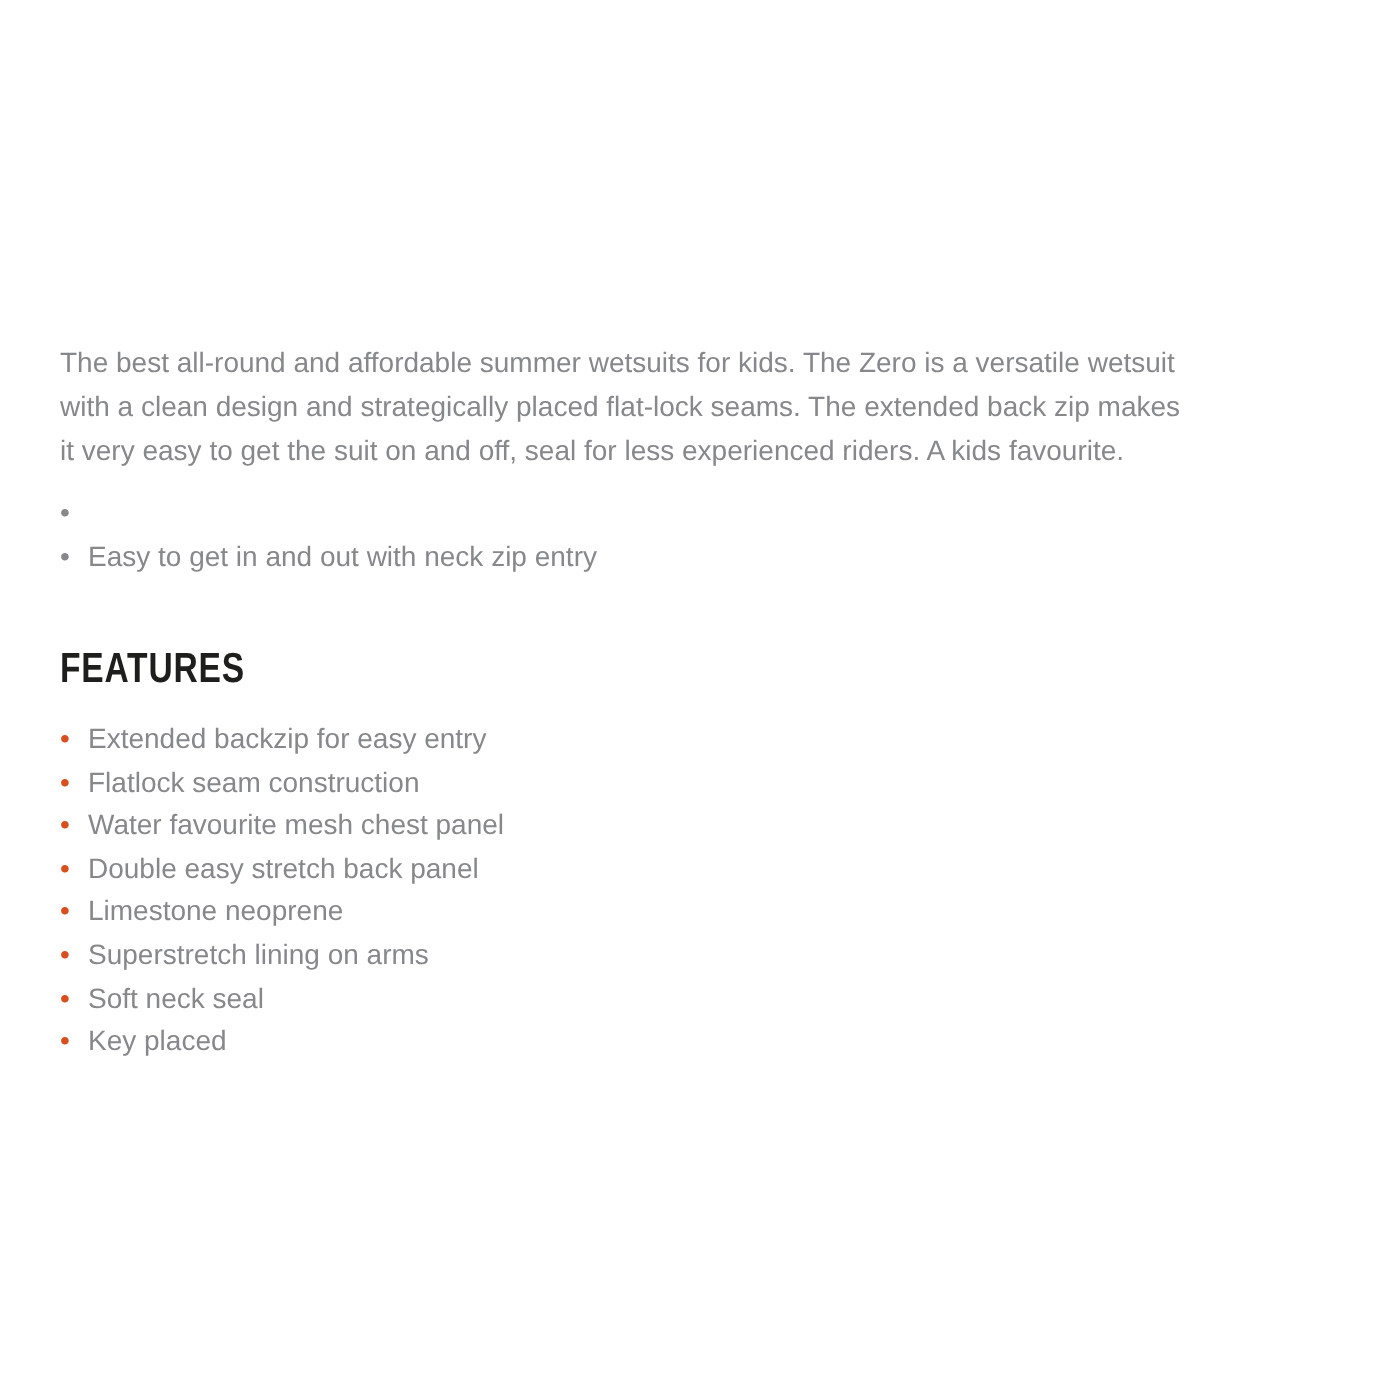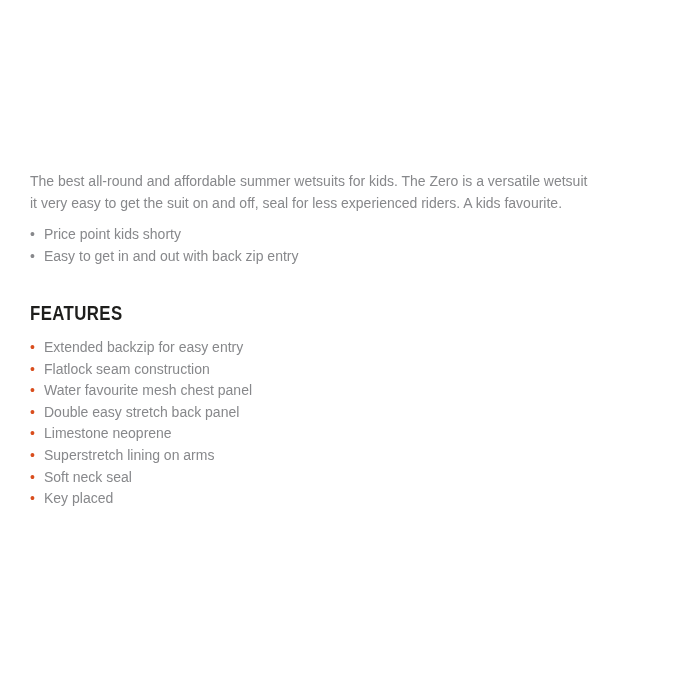--- a/index.html
+++ b/index.html
@@ -73,34 +73,34 @@
 </style>
 </head>
 <body>
 
 <div class="content">
 
   <div class="description">
 
       <div class="desc-line">The best all-round and affordable summer wetsuits for kids. The Zero is a versatile wetsuit</div>
 
+      <div class="desc-line">with a clean design and strategically placed flat-lock seams. The extended back zip makes</div>
 
       <div class="desc-line">it very easy to get the suit on and off, seal for less experienced riders. A kids favourite.</div>
     </div>
 
   <div class="bullet-list highlights">
 
       <div class="bullet-item">
         <span class="bullet-dot">•</span>
-        <span>Price point kids shorty</span>
       </div>
 
       <div class="bullet-item">
         <span class="bullet-dot">•</span>
-        <span>Easy to get in and out with back zip entry</span>
+        <span>Easy to get in and out with neck zip entry</span>
       </div>
     </div>
 
   <div class="features-heading">FEATURES</div>
 
   <div class="bullet-list features-list">
 
       <div class="bullet-item">
         <span class="bullet-dot">•</span>
         <span>Extended backzip for easy entry</span>

